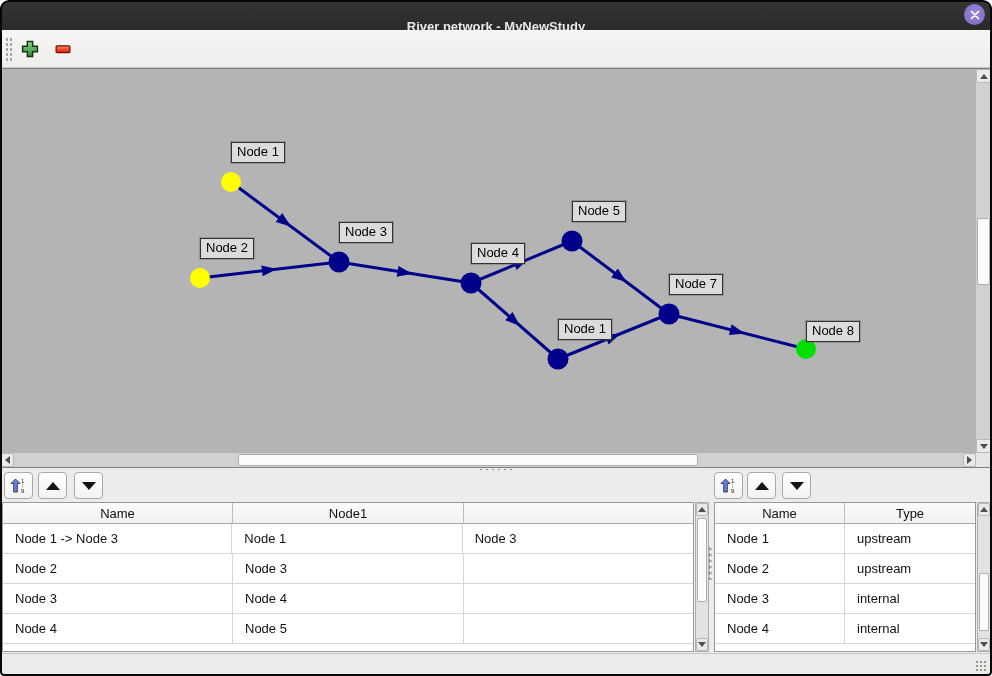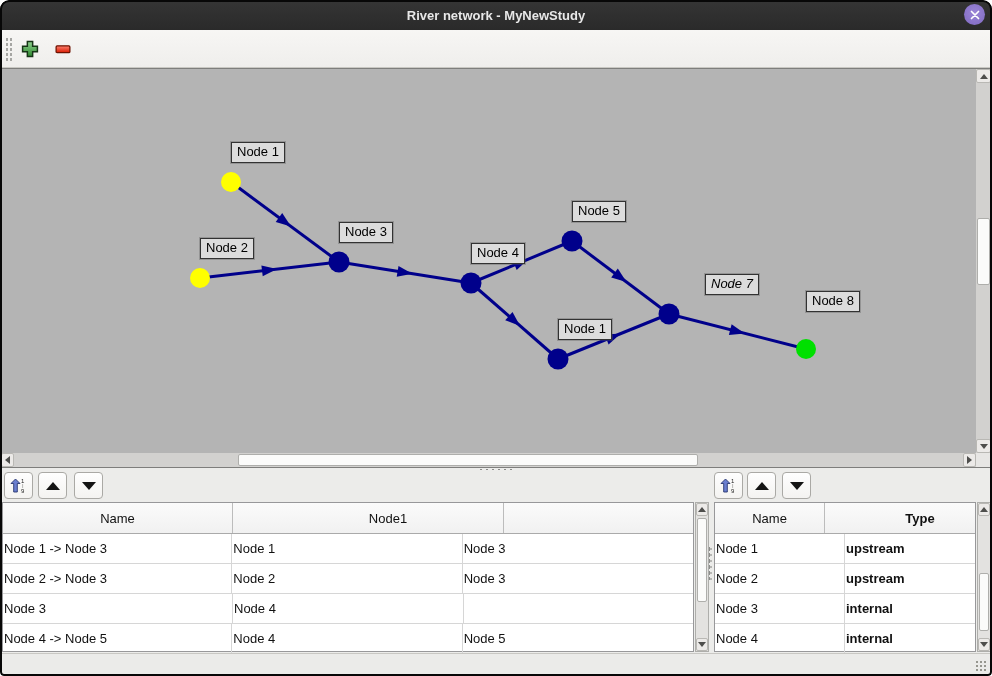--- a/index.html
+++ b/index.html
@@ -5,21 +5,21 @@
   html,body{margin:0;padding:0;background:#fff;}
   *{box-sizing:border-box;font-family:"Liberation Sans","DejaVu Sans",sans-serif;}
   .window{position:relative;width:992px;height:676px;background:#ececea;overflow:hidden;
           border-radius:9px 9px 4px 4px;}
   .window::after{content:"";position:absolute;inset:0;border:2px solid #070707;
           border-radius:inherit;pointer-events:none;z-index:99;}
 
   
   .titlebar{position:absolute;left:0;top:0;width:992px;height:30px;
             background:linear-gradient(#353535,#2a2a2a);border-radius:9px 9px 0 0;}
-  .title{position:absolute;left:0;top:1px;width:100%;height:30px;line-height:30px;
+  .title{position:absolute;left:0;top:12px;width:100%;height:30px;line-height:30px;
          text-align:center;color:#e8e8e8;font-size:13px;font-weight:bold;}
   .close-btn{position:absolute;right:7px;top:4px;width:21px;height:21px;border-radius:50%;
              background:radial-gradient(circle at 50% 40%,#9a84d6,#806ac2);
              display:flex;align-items:center;justify-content:center;cursor:pointer;}
 
   
   .toolbar{position:absolute;left:0;top:30px;width:992px;height:38px;
            background:linear-gradient(#f7f6f4,#efeeec);
            border-bottom:1px solid #c9c8c3;}
   .tb-grip{position:absolute;left:5px;top:7px;width:9px;height:25px;
@@ -69,30 +69,30 @@
   .pbtn{position:absolute;top:472px;width:29px;height:27px;background:linear-gradient(#fefefe,#f4f3f1);
         border:1px solid #aaa9a5;border-radius:4px;display:flex;align-items:center;justify-content:center;
         padding:0;cursor:pointer;}
   .tri-up-big{border-left:7px solid transparent;border-right:7px solid transparent;border-bottom:8px solid #141414;}
   .tri-down-big{border-left:7px solid transparent;border-right:7px solid transparent;border-top:8px solid #141414;}
 
   .tbl{position:absolute;top:502px;background:#fff;border:1px solid #98989a;font-size:13px;color:#111;}
   .tbl-left{left:2px;width:692px;height:150px;}
   .tbl-right{left:714px;width:262px;height:150px;}
   .trow{display:flex;height:30px;border-bottom:1px solid #d6d6d6;}
-  .thead{height:31px;background:linear-gradient(#fbfbfb,#f1f1f1);border-bottom:1px solid #aaa;gap:40px;}
+  .thead{height:21px;background:linear-gradient(#fbfbfb,#f1f1f1);border-bottom:1px solid #aaa;}
   .tc{height:100%;display:flex;align-items:center;border-right:1px solid #d6d6d6;overflow:hidden;}
   .th{justify-content:center;border-right:1px solid #bcbcbc;}
-  .td{padding-left:1px;}
+  .td{padding-left:12px;}
   .tpad{height:7px;border-bottom:none;}
   .tbl-left .tc:nth-child(1){width:230px;}
   .tbl-left .tc:nth-child(2){width:231px;}
   .tbl-left .tc:nth-child(3){width:231px;border-right:none;}
   .tbl-right .tc:nth-child(1){width:131px;}
-  .tbl-right .tc:nth-child(2){width:131px;border-right:none;font-weight:bold;}
+  .tbl-right .tc:nth-child(2){width:131px;border-right:none;}
 
   .tsb{position:absolute;top:502px;width:14px;height:150px;background:#e3e2e0;border:1px solid #aeaeab;}
   .tsb-left{left:695px;} .tsb-right{left:977px;}
   .tsb .up{left:0;top:0;width:12px;height:13px;}
   .tsb .down{left:0;top:135px;width:12px;height:13px;}
   .tsb .thumb{position:absolute;left:1px;width:10px;background:#fbfbfa;border:1px solid #aeaeab;border-radius:2px;}
   .tsb-left .thumb{top:15px;height:84px;}
   .tsb-right .thumb{top:70px;height:58px;}
 
   
@@ -184,22 +184,22 @@
         <circle cx="668" cy="245" r="10.5" fill="#00008b"></circle>
         <circle cx="805" cy="280" r="10" fill="#00e000"></circle>
       </svg>
     <div id="node-labels">
         <div class="node-label" style="left: 230px; top: 73px;">Node 1</div>
         <div class="node-label" style="left: 199px; top: 169px;">Node 2</div>
         <div class="node-label" style="left: 338px; top: 153px;">Node 3</div>
         <div class="node-label" style="left: 470px; top: 174px;">Node 4</div>
         <div class="node-label" style="left: 571px; top: 132px;">Node 5</div>
         <div class="node-label" style="left: 557px; top: 250px;">Node 1</div>
-        <div class="node-label" style="left: 704px; top: 205px; font-style: italic;">Node 7</div>
-        <div class="node-label" style="left: 805px; top: 222px;">Node 8</div>
+        <div class="node-label" style="left: 668px; top: 205px;">Node 7</div>
+        <div class="node-label" style="left: 805px; top: 252px;">Node 8</div>
       </div>
 
     <div class="vscroll">
       <div class="sb-btn up">
           <i class="tri tri-up"></i>
         </div>
       <div class="vthumb"></div>
       <div class="sb-btn down">
           <i class="tri tri-down"></i>
         </div>
@@ -253,30 +253,28 @@
       <div class="trow thead">
         <div class="tc th">Name</div>
         <div class="tc th">Node1</div>
       </div>
       <div class="trow">
         <div class="tc td">Node 1 -&gt; Node 3</div>
         <div class="tc td">Node 1</div>
         <div class="tc td">Node 3</div>
       </div>
       <div class="trow">
-        <div class="tc td">Node 2 -&gt; Node 3</div>
         <div class="tc td">Node 2</div>
         <div class="tc td">Node 3</div>
       </div>
       <div class="trow">
         <div class="tc td">Node 3</div>
         <div class="tc td">Node 4</div>
       </div>
       <div class="trow">
-        <div class="tc td">Node 4 -&gt; Node 5</div>
         <div class="tc td">Node 4</div>
         <div class="tc td">Node 5</div>
       </div>
       <div class="trow tpad"></div>
     </div>
   <div class="tsb tsb-left">
     <div class="sb-btn up">
         <i class="tri tri-up"></i>
       </div>
     <div class="thumb"></div>

